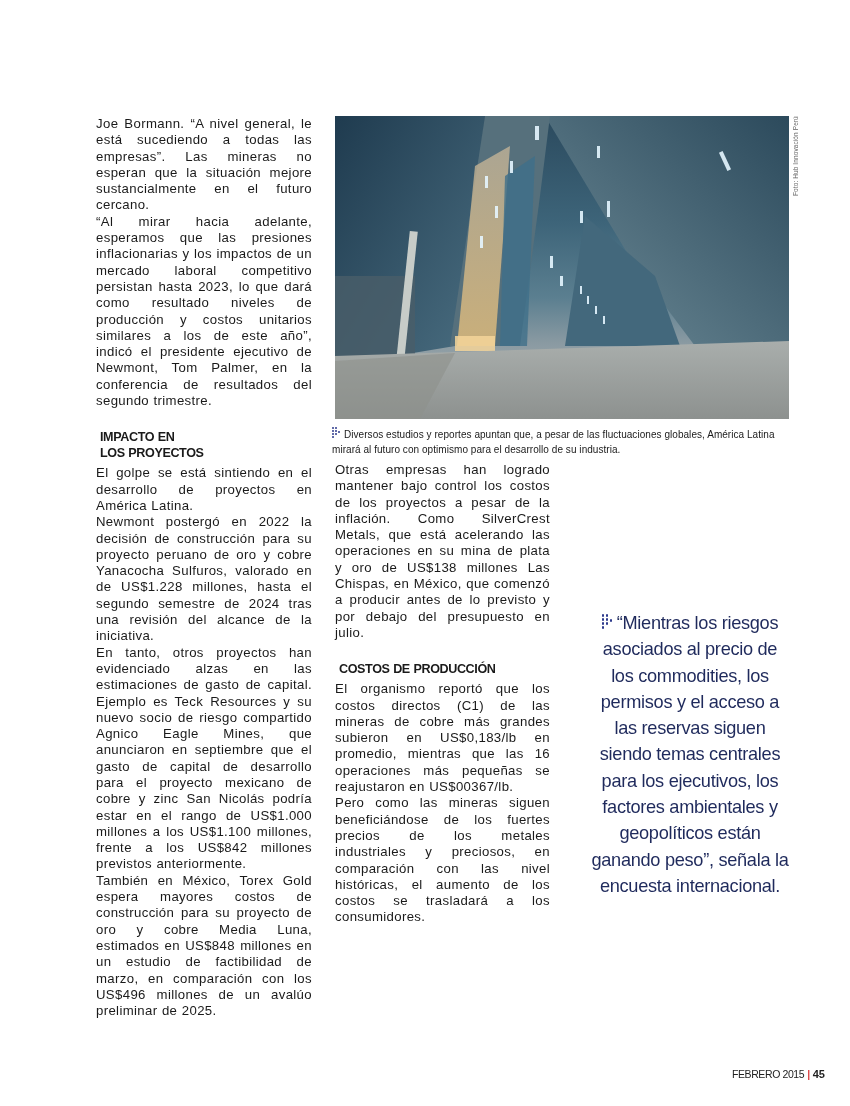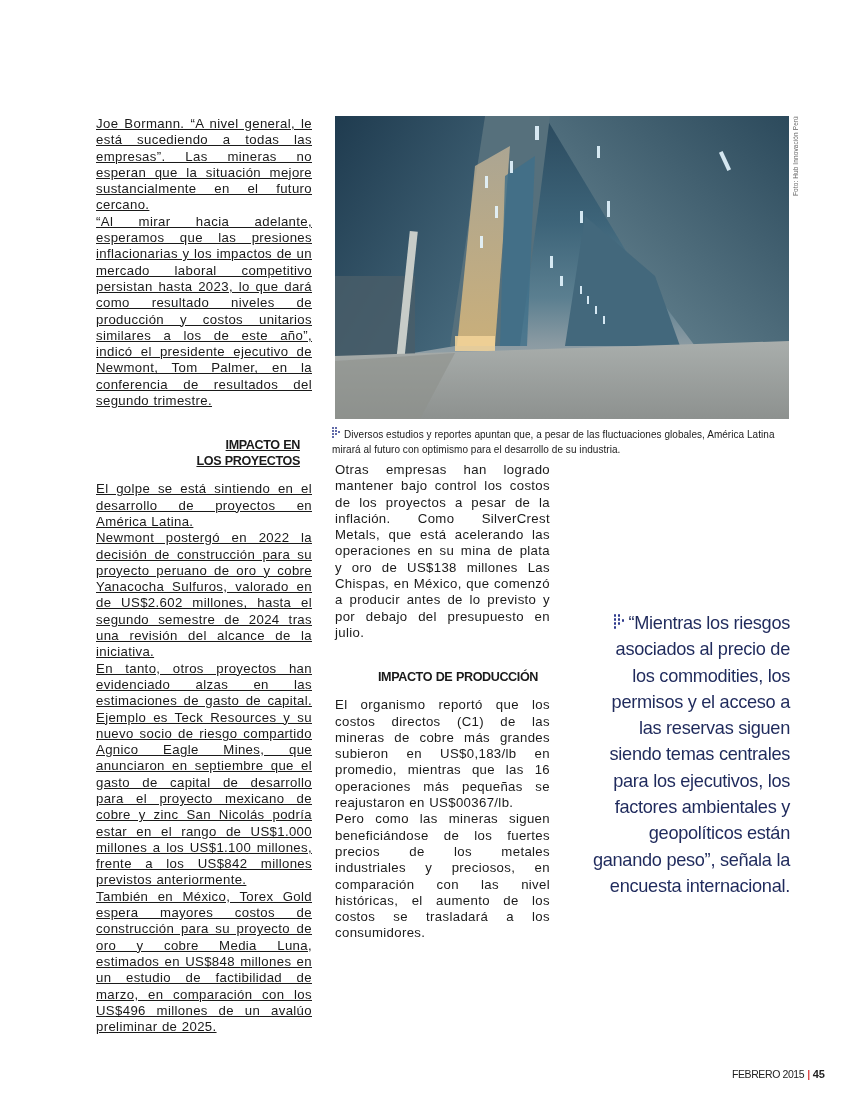--- a/index.html
+++ b/index.html
@@ -6,25 +6,25 @@
     body {
       width: 850px; height: 1106px; background: #ffffff; position: relative; overflow: hidden;
       font-family: "Liberation Sans", sans-serif; color: #1a1a1a;
     }
     .col {
       position: absolute; font-size: 13.2px; line-height: 16.3px; text-align: justify;
       letter-spacing: 0.35px; word-spacing: 0.5px;
     }
     .col p { margin: 0; }
     .col h3 {
-      margin: 12px; font-size: 12.6px; line-height: 16px; font-weight: bold; letter-spacing: -0.4px;
-      text-align: right;
+      margin: 4px; font-size: 12.6px; line-height: 16px; font-weight: bold; letter-spacing: -0.4px;
+      text-align: left;
     }
     .gap { height: 16px; }
-    #col1 { left: 96px; top: 116px; width: 216px; text-decoration: underline; }
+    #col1 { left: 96px; top: 116px; width: 216px; }
     #col2 { left: 335px; top: 462px; width: 215px; }
 
     .photo {
       position: absolute; left: 335px; top: 116px; width: 454px; height: 303px; overflow: hidden;
       background: linear-gradient(180deg, #2b4a5e 0%, #3d6479 35%, #5b7f90 60%, #8a9aa2 75%, #b9bdbc 100%);
     }
     .photo svg { position: absolute; left: 0; top: 0; width: 100%; height: 100%; }
     .credit {
       position: absolute; left: 792px; top: 116px; width: 10px; height: 80px;
       font-size: 6.5px; color: #666; writing-mode: vertical-rl; transform: rotate(180deg);
@@ -34,21 +34,21 @@
       position: absolute; left: 332px; top: 427px; width: 456px; font-size: 10px; line-height: 15px;
       color: #1a1a1a; letter-spacing: 0.05px;
     }
     .caption .cap-text { padding-left: 0; }
     .bullet {
       display: inline-block; width: 10px; height: 12px; vertical-align: -1px; margin-right: 2px; position: relative;
     }
     .bullet i { position: absolute; width: 2px; height: 2px; background: #2e3a8c; border-radius: 1px; }
 
     .pullquote {
-      position: absolute; left: 590px; top: 610px; width: 200px; text-align: right;
+      position: absolute; left: 590px; top: 610px; width: 200px; text-align: center;
       font-size: 18.2px; line-height: 26.3px; color: #1f2a5c; letter-spacing: -0.3px;
     }
     .pq-bullet { display: inline-block; width: 12px; height: 16px; position: relative; vertical-align: 0px; margin-right: 3px; }
     .pq-bullet i { position: absolute; width: 2.5px; height: 2.5px; background: #2e3a8c; border-radius: 1px; }
 
     .footer {
       position: absolute; right: 25px; top: 1068px; font-size: 10.5px; color: #222; letter-spacing: -0.4px;
     }
     .footer .sep { color: #d44; margin: 0 3px; font-weight: bold; }
     .footer .num { font-weight: bold; font-size: 11px; letter-spacing: 0; }
@@ -58,21 +58,21 @@
 
 <div id="col1" class="col">
   <p>Joe Bormann. “A nivel general, le está sucediendo a todas las empresas”. Las mineras no esperan que la situación mejore sustancialmente en el futuro cercano.</p>
   <p>“Al mirar hacia adelante, esperamos que las presiones inflacionarias y los impactos de un mercado laboral competitivo persistan hasta 2023, lo que dará como resultado niveles de producción y costos unitarios similares a los de este año”, indicó el presidente ejecutivo de Newmont, Tom Palmer, en la conferencia de resultados del segundo trimestre.</p>
   <div class="gap"></div>
   <h3>
     <span>IMPACTO EN</span><br>
     <span>LOS PROYECTOS</span>
   </h3>
   <p>El golpe se está sintiendo en el desarrollo de proyectos en América Latina.</p>
-  <p>Newmont postergó en 2022 la decisión de construcción para su proyecto peruano de oro y cobre Yanacocha Sulfuros, valorado en de US$2.602 millones, hasta el segundo semestre de 2024 tras una revisión del alcance de la iniciativa.</p>
+  <p>Newmont postergó en 2022 la decisión de construcción para su proyecto peruano de oro y cobre Yanacocha Sulfuros, valorado en de US$1.228 millones, hasta el segundo semestre de 2024 tras una revisión del alcance de la iniciativa.</p>
   <p>En tanto, otros proyectos han evidenciado alzas en las estimaciones de gasto de capital. Ejemplo es Teck Resources y su nuevo socio de riesgo compartido Agnico Eagle Mines, que anunciaron en septiembre que el gasto de capital de desarrollo para el proyecto mexicano de cobre y zinc San Nicolás podría estar en el rango de US$1.000 millones a los US$1.100 millones, frente a los US$842 millones previstos anteriormente.</p>
   <p>También en México, Torex Gold espera mayores costos de construcción para su proyecto de oro y cobre Media Luna, estimados en US$848 millones en un estudio de factibilidad de marzo, en comparación con los US$496 millones de un avalúo preliminar de 2025.</p>
 </div>
 
 <div class="photo">
   <svg viewBox="0 0 454 303" preserveAspectRatio="none">
     <defs>
       <linearGradient id="wallL" x1="0" y1="0" x2="1" y2="1">
         <stop offset="0" stop-color="#1f3b4f"></stop>
           <stop offset="1" stop-color="#4b6f82"></stop>
@@ -127,21 +127,21 @@
     <i style="left:0;top:0"></i><i style="left:3px;top:0"></i>
     <i style="left:0;top:3px"></i><i style="left:3px;top:3px"></i><i style="left:6px;top:4px"></i>
     <i style="left:0;top:6px"></i><i style="left:3px;top:6px"></i>
     <i style="left:0;top:9px"></i>
   </span><span class="cap-text">Diversos estudios y reportes apuntan que, a pesar de las fluctuaciones globales, América Latina mirará al futuro con optimismo para el desarrollo de su industria.</span>
 </div>
 
 <div id="col2" class="col">
   <p>Otras empresas han logrado mantener bajo control los costos de los proyectos a pesar de la inflación. Como SilverCrest Metals, que está acelerando las operaciones en su mina de plata y oro de US$138 millones Las Chispas, en México, que comenzó a producir antes de lo previsto y por debajo del presupuesto en julio.</p>
   <div class="gap"></div>
-  <h3>IMPACTO DE PRODUCCIÓN</h3>
+  <h3>COSTOS DE PRODUCCIÓN</h3>
   <p>El organismo reportó que los costos directos (C1) de las mineras de cobre más grandes subieron en US$0,183/lb en promedio, mientras que las 16 operaciones más pequeñas se reajustaron en US$00367/lb.</p>
   <p>Pero como las mineras siguen beneficiándose de los fuertes precios de los metales industriales y preciosos, en comparación con las nivel históricas, el aumento de los costos se trasladará a los consumidores.</p>
 </div>
 
 <div class="pullquote">
   <span class="pq-bullet">
     <i style="left:0;top:1px"></i><i style="left:4px;top:1px"></i>
     <i style="left:0;top:5px"></i><i style="left:4px;top:5px"></i><i style="left:8px;top:6px"></i>
     <i style="left:0;top:9px"></i><i style="left:4px;top:9px"></i>
     <i style="left:0;top:13px"></i>

